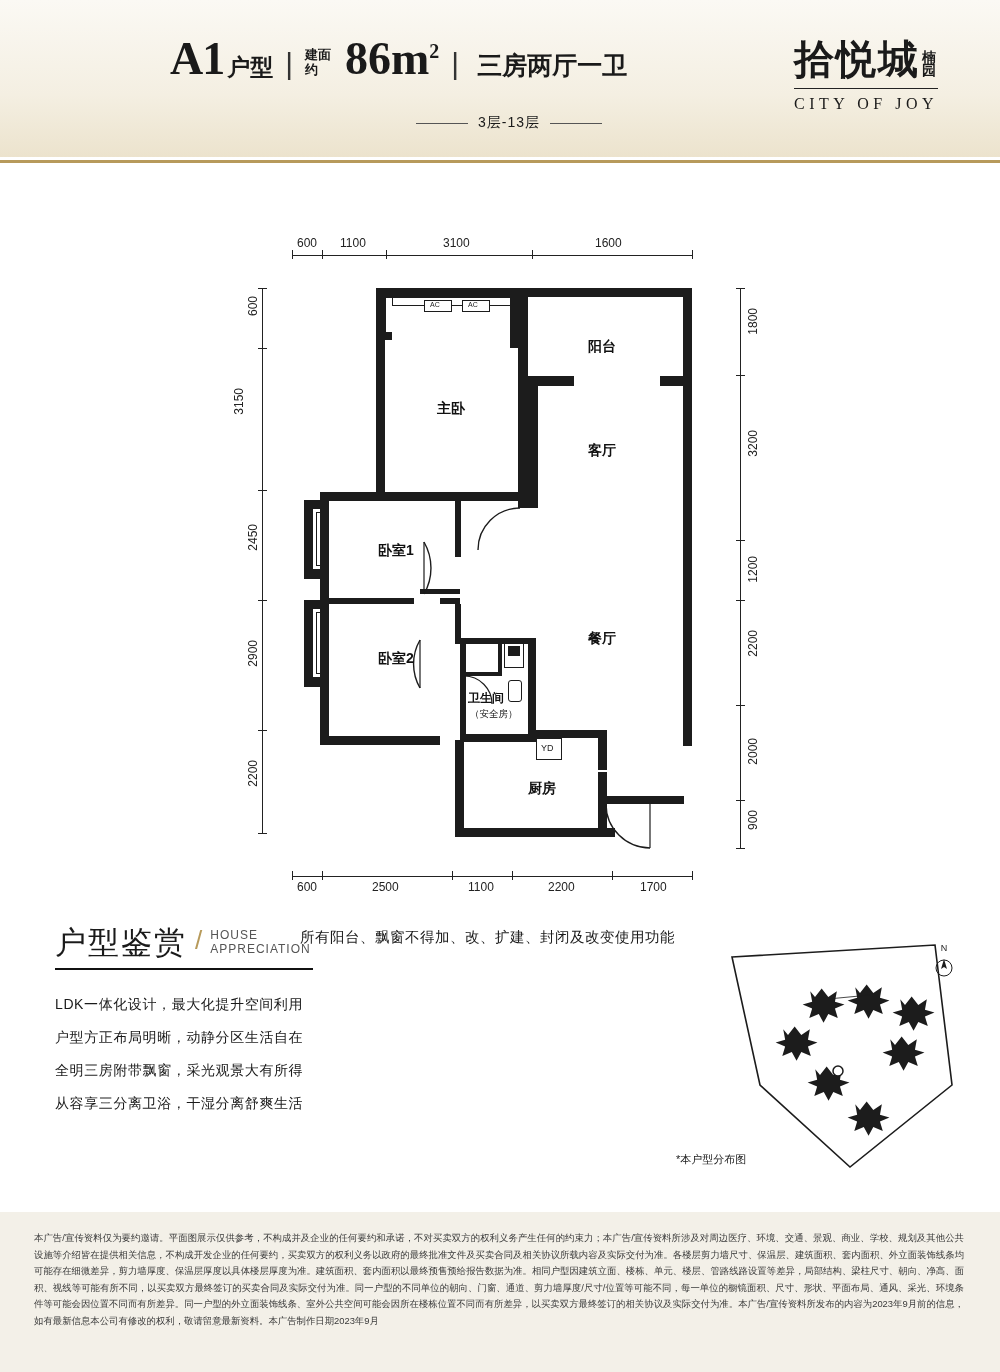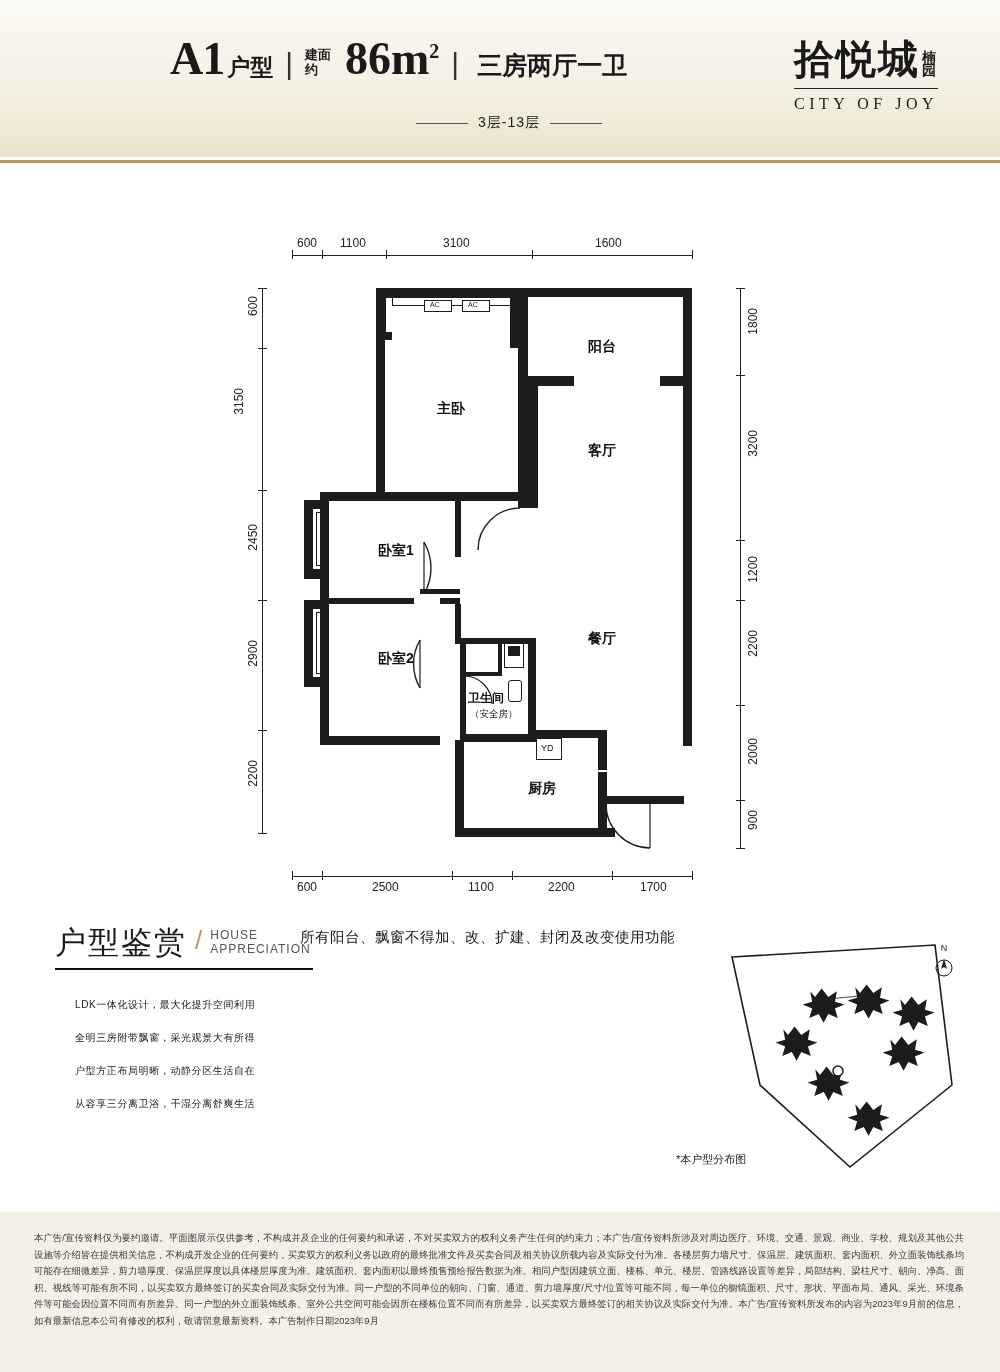--- a/index.html
+++ b/index.html
@@ -43,21 +43,21 @@
   .note{position:absolute;left:300px;top:768px;font-size:14.5px;letter-spacing:.5px;}
 
   
   .appr{position:absolute;left:55px;top:925px;width:420px;}
   .appr-title{display:flex;align-items:flex-end;}
   .appr-cn{font-size:31px;font-family:"Liberation Serif",serif;letter-spacing:2px;line-height:1;}
   .appr-slash{font-size:26px;color:#b79a5b;margin:0 8px 2px 8px;}
   .appr-en{font-size:12px;line-height:14px;color:#555;letter-spacing:1px;padding-bottom:2px;}
   .appr-rule{width:258px;height:2px;background:#111;margin-top:10px;}
   .appr-list{margin-top:18px;}
-  .appr-list li{list-style:none;font-size:10px;line-height:33px;letter-spacing:.6px;color:#1a1a1a;margin-left:20px;}
+  .appr-list li{list-style:none;font-size:14px;line-height:33px;letter-spacing:.6px;color:#1a1a1a;}
 
   
   .sitemap{position:absolute;left:720px;top:935px;width:245px;height:240px;}
   .site-note{position:absolute;left:676px;top:1152px;font-size:11px;}
   .compass{position:absolute;right:12px;top:8px;text-align:center;font-size:9px;}
 
   
   .footer{position:absolute;left:0;bottom:0;width:1000px;height:160px;background:#f3f0e8;}
   .footer-txt{position:absolute;left:34px;top:18px;width:930px;font-size:9.4px;line-height:16.5px;color:#3a3a3a;text-align:justify;}
 </style>
@@ -238,22 +238,22 @@
     <span class="appr-cn">户型鉴赏</span>
     <span class="appr-slash">/</span>
     <span class="appr-en">
       <span style="display:block">HOUSE</span>
       <span style="display:block">APPRECIATION</span>
     </span>
   </div>
   <div class="appr-rule"></div>
   <ul class="appr-list" style="margin:18px 0 0 0;padding:0;">
     <li>LDK一体化设计，最大化提升空间利用</li>
+    <li>户型方正布局明晰，动静分区生活自在</li>
     <li>全明三房附带飘窗，采光观景大有所得</li>
-    <li>户型方正布局明晰，动静分区生活自在</li>
     <li>从容享三分离卫浴，干湿分离舒爽生活</li>
   </ul>
 </div>
 
 <div class="sitemap">
   <svg width="245" height="240">
     <polygon points="12,22 215,10 232,150 130,232 40,150" fill="none" stroke="#1c1c1c" stroke-width="1.6"></polygon>
     <g fill="#1c1c1c">
       <g transform="translate(95,62) scale(0.95)">
         <path d="M0,0 l7,-9 l7,9 l9,-6 l-2,11 l10,3 l-10,4 l3,10 l-10,-4 l-5,9 l-5,-9 l-10,4 l3,-10 l-10,-4 l10,-3 l-2,-11 z"></path>

